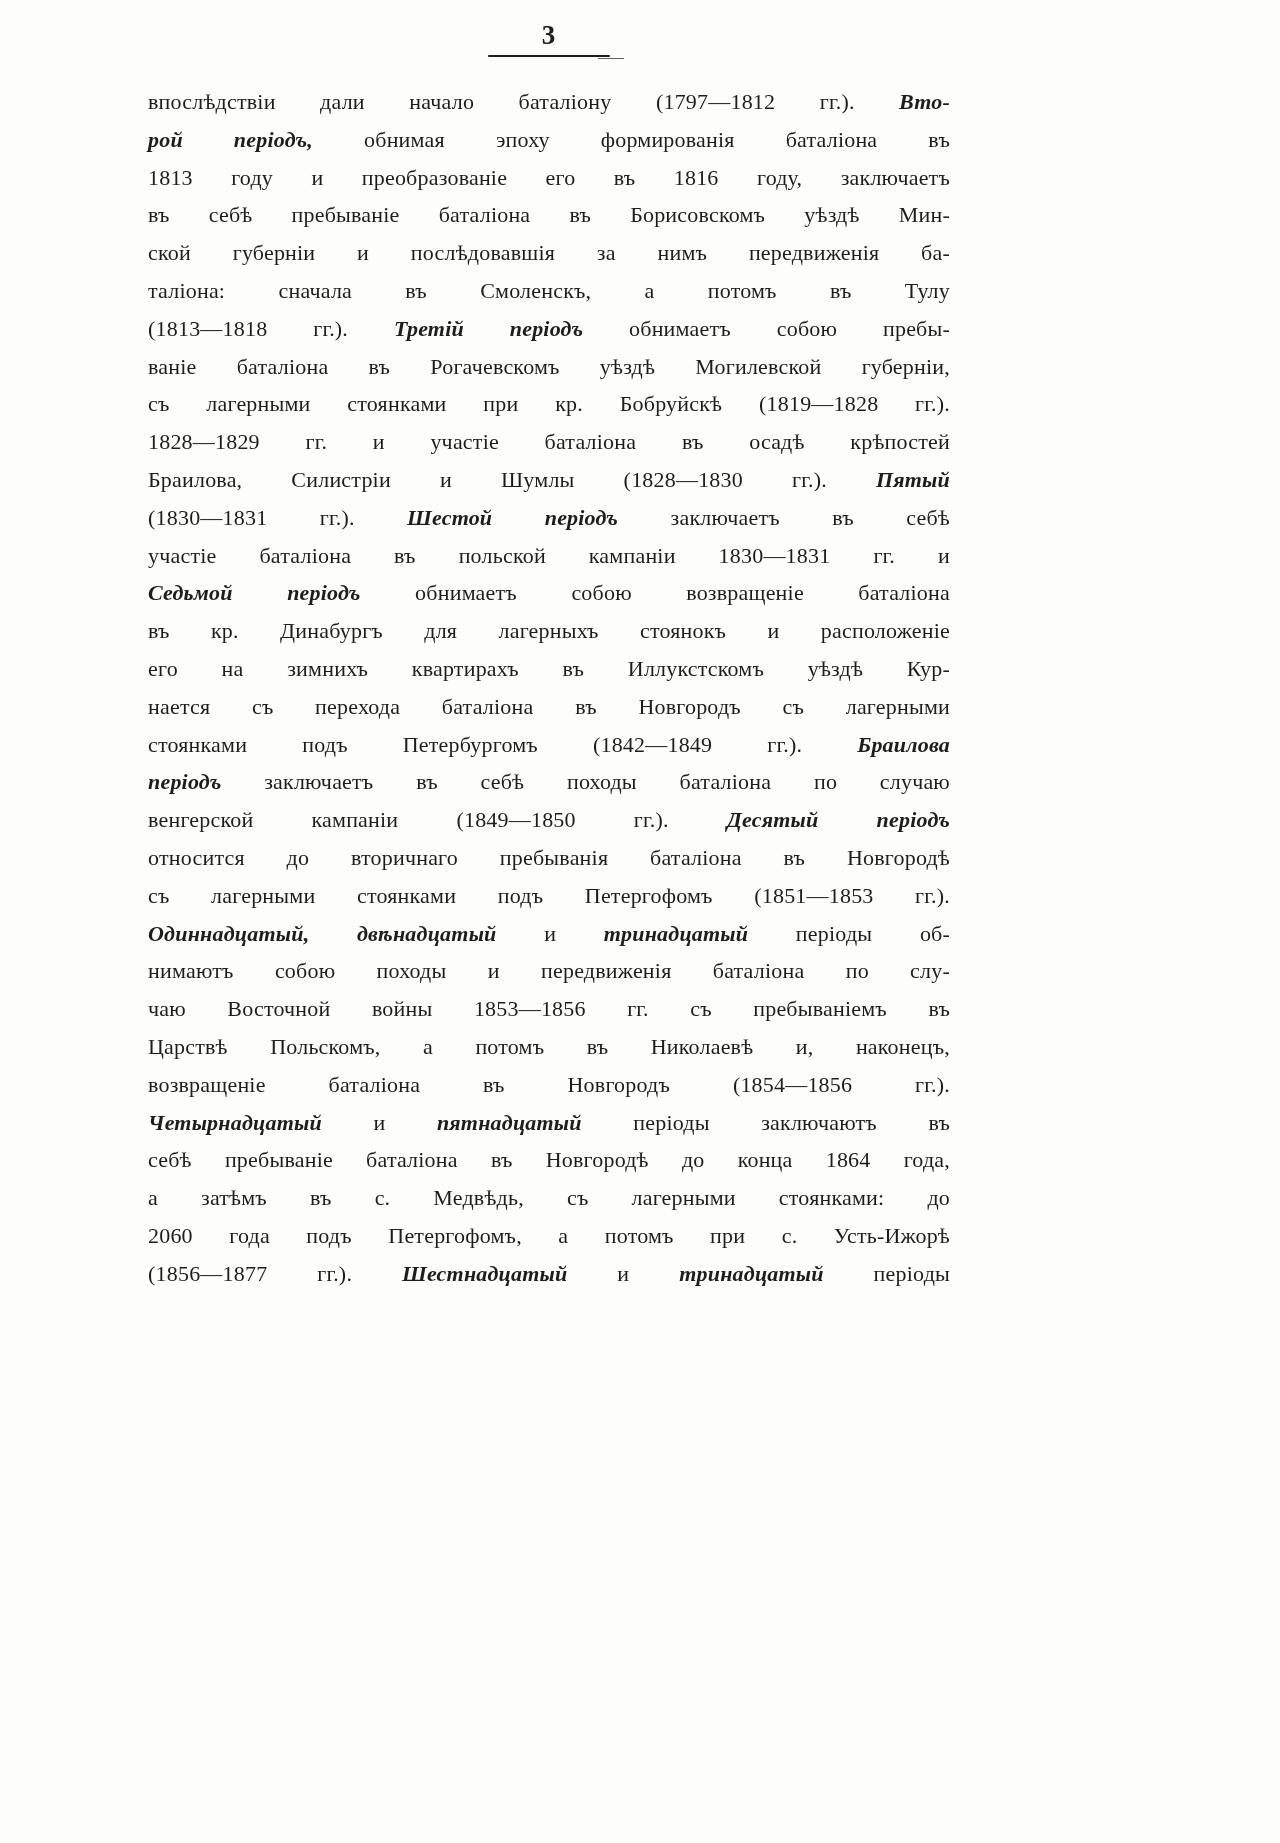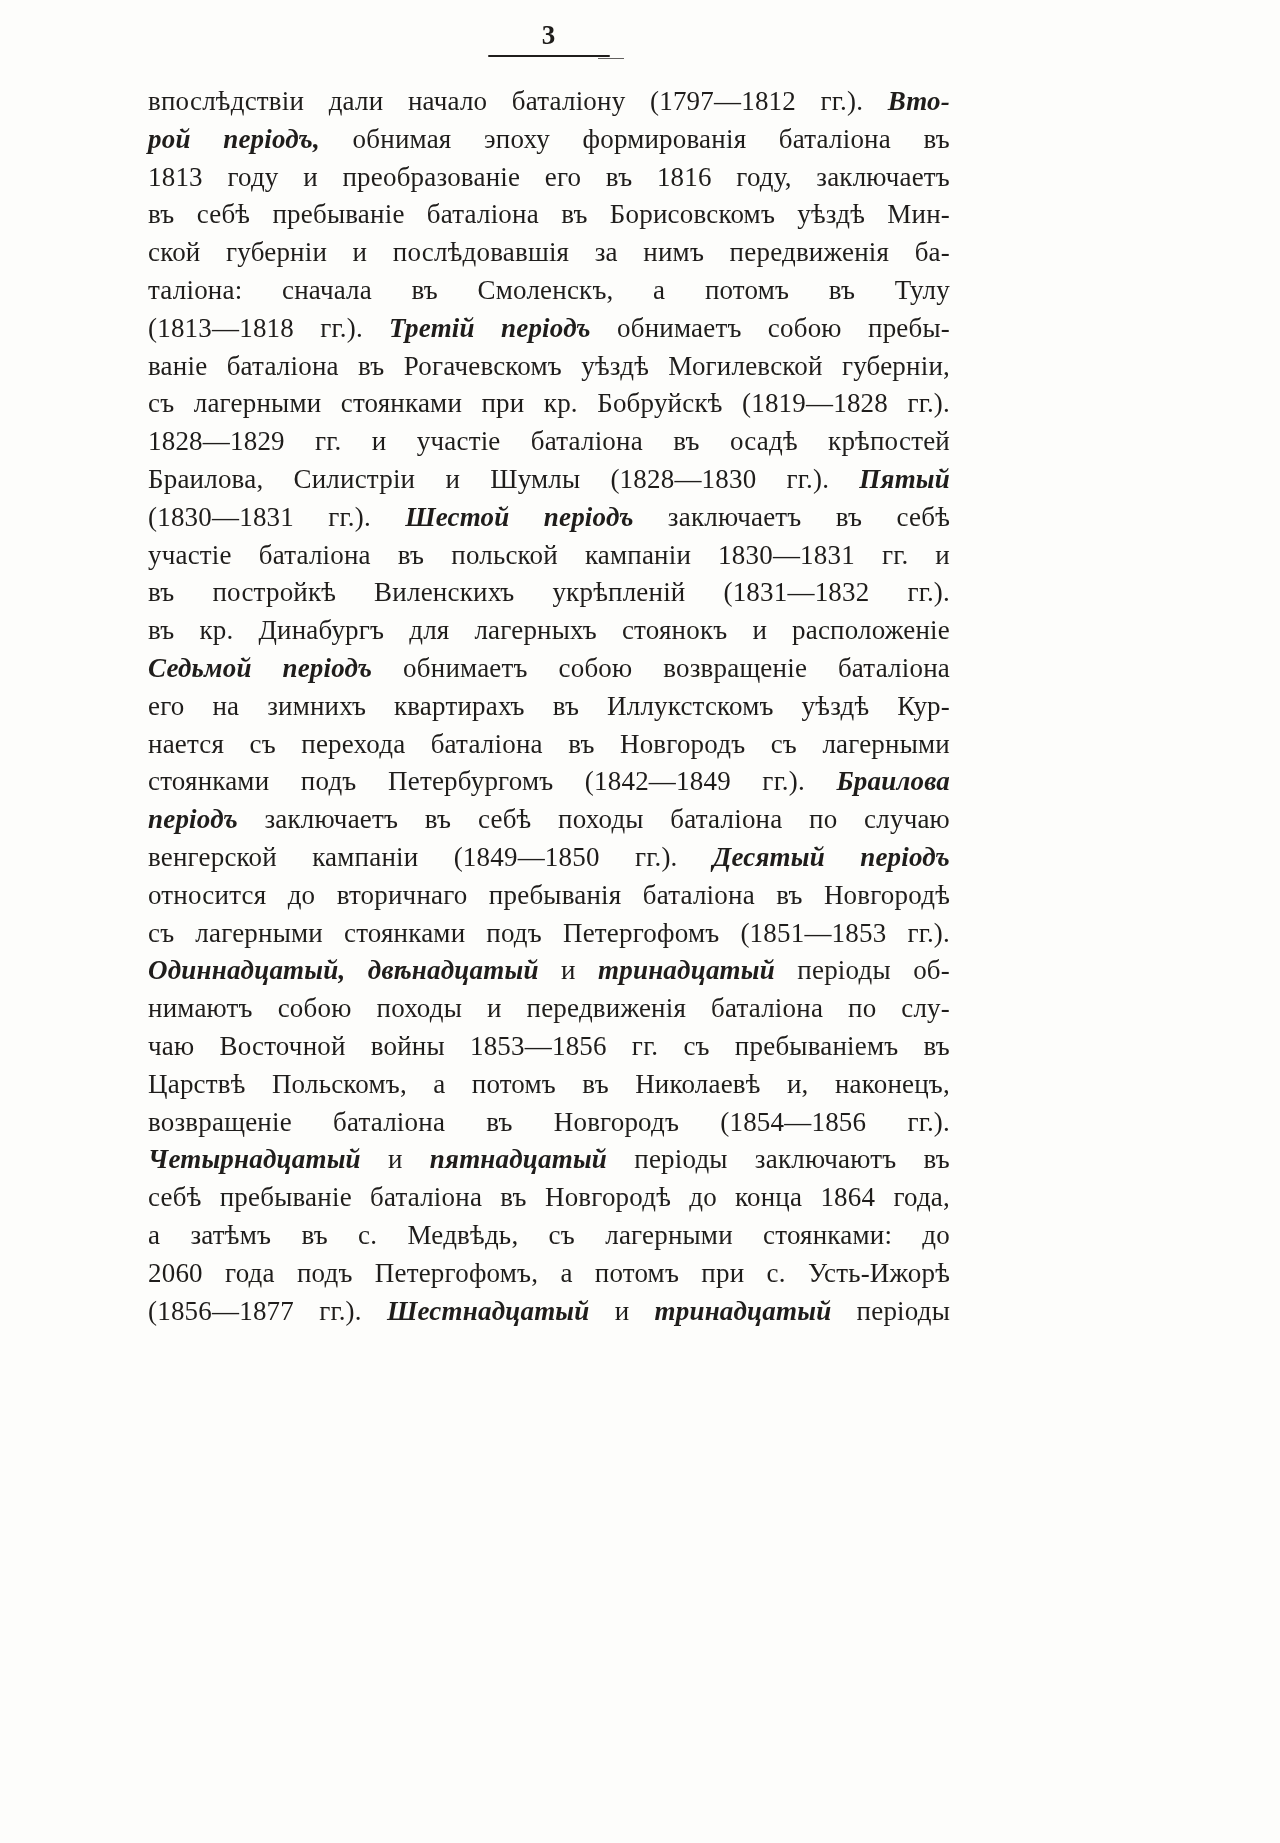--- a/index.html
+++ b/index.html
@@ -46,21 +46,21 @@
     top: 3px;
     width: 26px;
     height: 1px;
     background: var(--ink, #1e1e1e);
     opacity: 0.7;
   }
   .page-text {
     margin-top: 26px;
   }
   .line {
-    font-size: 27px;
+    font-size: 22px;
     line-height: 37.8px;
     text-align: justify;
     text-align-last: justify;
     -moz-text-align-last: justify;
     text-justify: inter-word;
     white-space: normal;
     letter-spacing: 0.2px;
   }
   .line .em {
     font-style: italic;
@@ -82,23 +82,22 @@
       <div class="line"><span>въ себѣ пребываніе баталіона въ Борисовскомъ уѣздѣ Мин-</span></div>
       <div class="line"><span>ской губерніи и послѣдовавшія за нимъ передвиженія ба-</span></div>
       <div class="line"><span>таліона: сначала въ Смоленскъ, а потомъ въ Тулу</span></div>
       <div class="line"><span>(1813—1818 гг.). </span><span class="em">Третій періодъ</span><span> обнимаетъ собою пребы-</span></div>
       <div class="line"><span>ваніе баталіона въ Рогачевскомъ уѣздѣ Могилевской губерніи,</span></div>
       <div class="line"><span>съ лагерными стоянками при кр. Бобруйскѣ (1819—1828 гг.).</span></div>
       <div class="line"><span>1828—1829 гг. и участіе баталіона въ осадѣ крѣпостей</span></div>
       <div class="line"><span>Браилова, Силистріи и Шумлы (1828—1830 гг.). </span><span class="em">Пятый</span></div>
       <div class="line"><span>(1830—1831 гг.). </span><span class="em">Шестой періодъ</span><span> заключаетъ въ себѣ</span></div>
       <div class="line"><span>участіе баталіона въ польской кампаніи 1830—1831 гг. и</span></div>
-      <div class="line"><span>въ постройкѣ Виленскихъ укрѣпленій (1831—1832 гг.).</span></div>
+      <div class="line"><span class="em">Седьмой періодъ</span><span> обнимаетъ собою возвращеніе баталіона</span></div>
       <div class="line"><span>въ кр. Динабургъ для лагерныхъ стоянокъ и расположеніе</span></div>
-      <div class="line"><span class="em">Седьмой періодъ</span><span> обнимаетъ собою возвращеніе баталіона</span></div>
       <div class="line"><span>его на зимнихъ квартирахъ въ Иллукстскомъ уѣздѣ Кур-</span></div>
       <div class="line"><span>нается съ перехода баталіона въ Новгородъ съ лагерными</span></div>
       <div class="line"><span>стоянками подъ Петербургомъ (1842—1849 гг.). </span><span class="em">Браилова</span></div>
       <div class="line"><span class="em">періодъ</span><span> заключаетъ въ себѣ походы баталіона по случаю</span></div>
       <div class="line"><span>венгерской кампаніи (1849—1850 гг.). </span><span class="em">Десятый періодъ</span></div>
       <div class="line"><span>относится до вторичнаго пребыванія баталіона въ Новгородѣ</span></div>
       <div class="line"><span>съ лагерными стоянками подъ Петергофомъ (1851—1853 гг.).</span></div>
       <div class="line"><span class="em">Одиннадцатый, двѣнадцатый</span><span> и </span><span class="em">тринадцатый</span><span> періоды об-</span></div>
       <div class="line"><span>нимаютъ собою походы и передвиженія баталіона по слу-</span></div>
       <div class="line"><span>чаю Восточной войны 1853—1856 гг. съ пребываніемъ въ</span></div>

